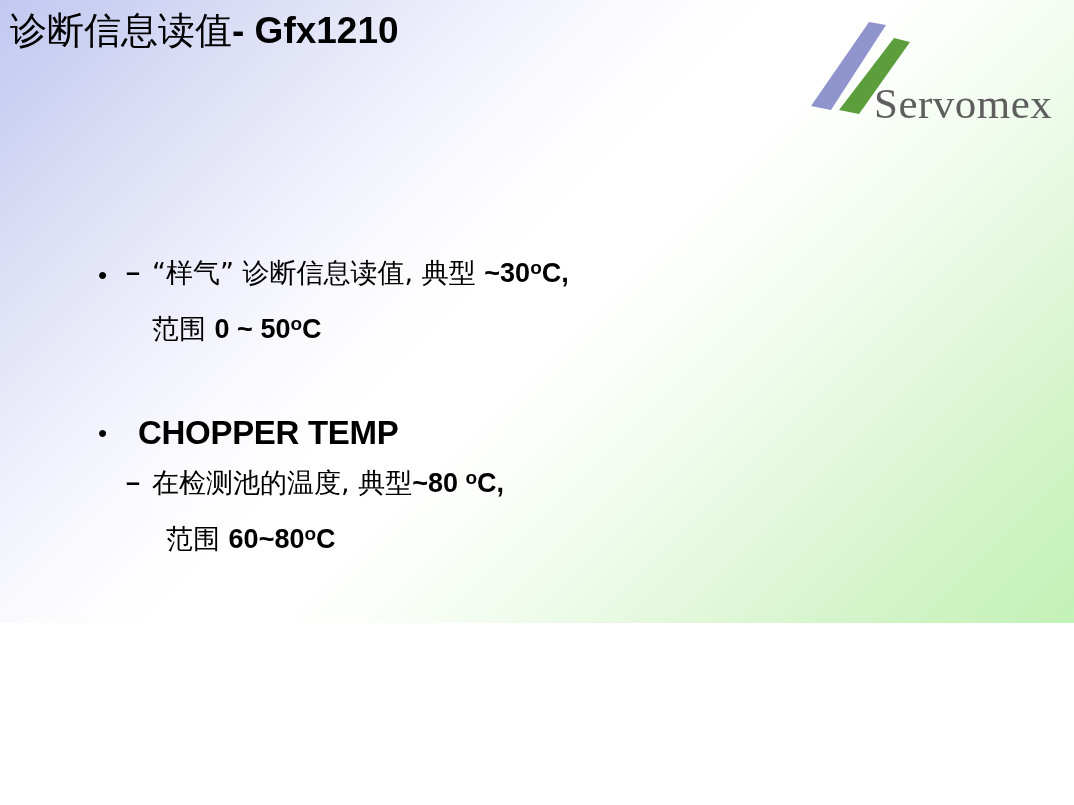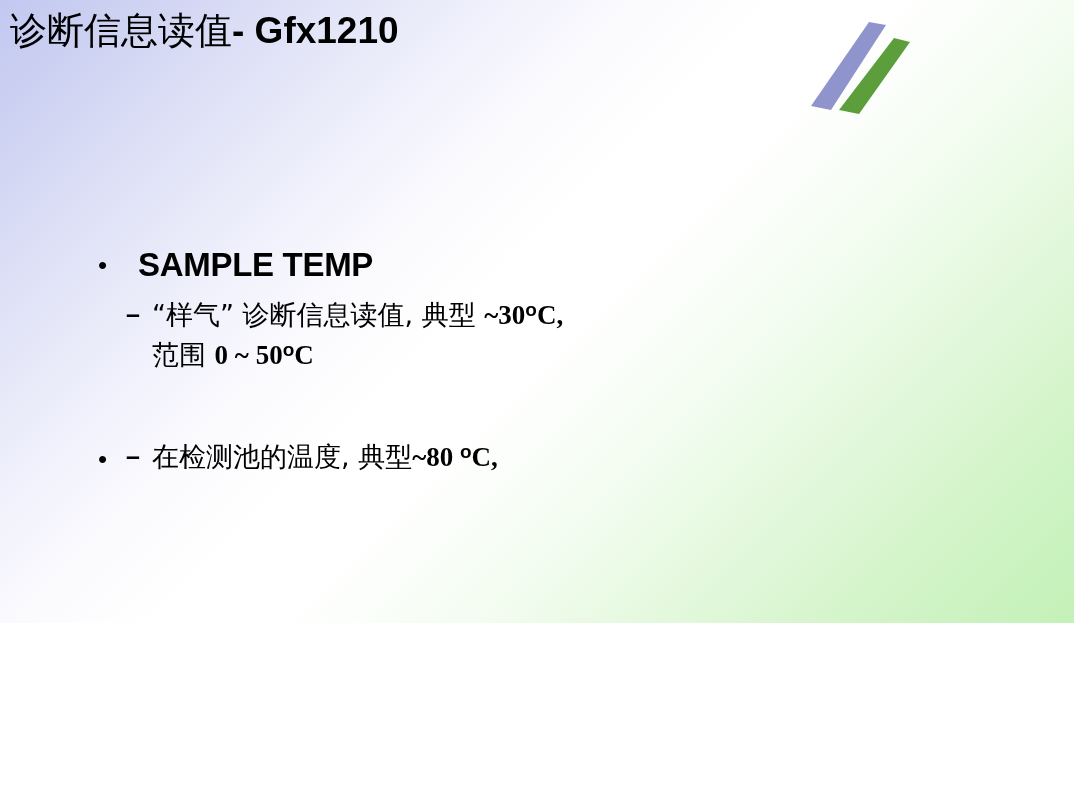--- a/index.html
+++ b/index.html
@@ -124,67 +124,69 @@
   .lvl2 .mark {
     position: absolute;
     left: 40px;
     top: 0px;
     font-size: 25px;
     line-height: 37px;
     font-weight: bold;
     font-family: "Liberation Sans", sans-serif;
   }
   .lvl2 .num {
-    font-family: Liberation Serif, serif;
+    font-family: Liberation Sans, sans-serif;
     font-weight: bold;
   }
   .lvl2 .deg {
     font-family: "Liberation Sans", sans-serif;
     font-weight: bold;
     font-size: 19px;
     vertical-align: 8px;
     line-height: 0;
   }
   .lvl2 .line2 {
     display: block;
-    margin-top: 2px;
+    margin-top: 18px;
   }
   .lvl2.indent2 .line2 { padding-left: 14px; }
 </style>
 </head>
 <body>
 
 <div id="slide">
 
   <div id="title">
     <span class="cn">诊断信息读值</span><span class="en">- Gfx1210</span>
   </div>
 
   <div id="logo">
     <svg class="stripes" viewBox="0 0 110 94" xmlns="http://www.w3.org/2000/svg">
       <path d="M63,2 L80,5 L25,90 L5,86 Z" fill="#9094cd"></path>
       <path d="M88,18 L104,22 L53,94 L33,90 Z" fill="#5c9e3b"></path>
     </svg>
+    <div class="wordmark">Servomex</div>
   </div>
 
   <div id="content">
 
     <div class="block">
       <div class="lvl1">
-        <span class="mark">•</span><span>SAMPLE TEMP</span>
+        <span class="mark">•</span>
       </div>
       <div class="lvl2">
         <span class="mark">–</span><span>“样气” 诊断信息读值, 典型 </span><span class="num">~30</span><span class="deg">o</span><span class="num">C,</span>
         <span class="line2"><span>范围 </span><span class="num">0 ~ 50</span><span class="deg">o</span><span class="num">C</span></span>
       </div>
     </div>
 
     <div class="block second">
       <div class="lvl1">
-        <span class="mark">•</span>
+        <span class="mark">•</span><span>CHOPPER TEMP</span>
       </div>
       <div class="lvl2 indent2">
         <span class="mark">–</span><span>在检测池的温度, 典型</span><span class="num">~80 </span><span class="deg">o</span><span class="num">C,</span>
+        <span class="line2"><span>范围 </span><span class="num">60~80</span><span class="deg">o</span><span class="num">C</span></span>
       </div>
     </div>
 
   </div>
 </div>
 
 </body></html>

